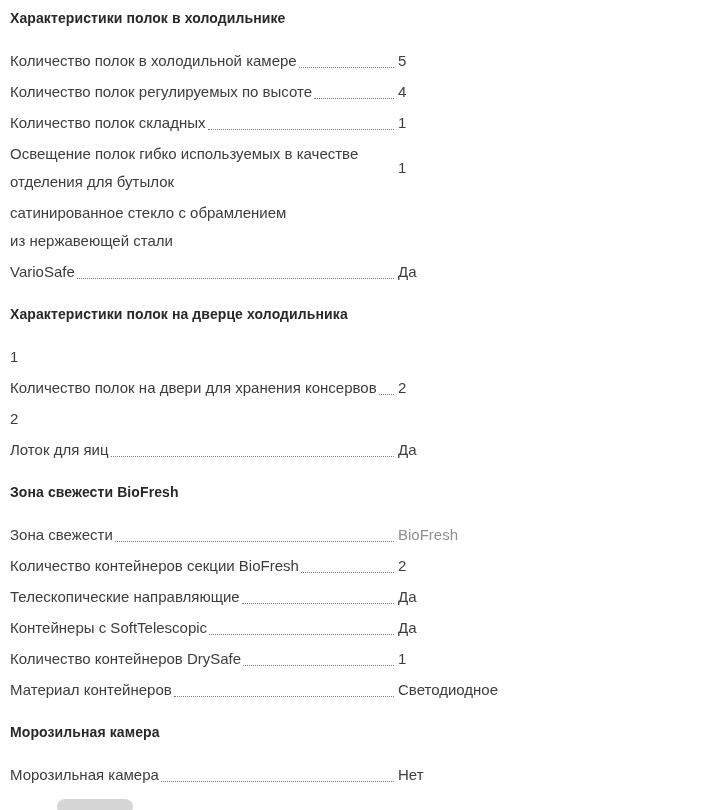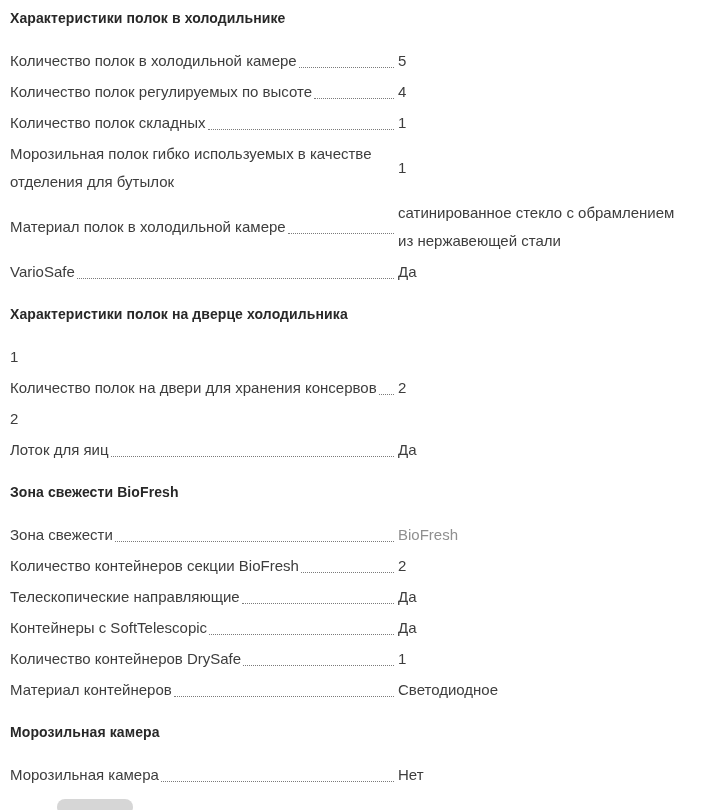--- a/index.html
+++ b/index.html
@@ -92,31 +92,27 @@
   <div class="row">
     <div class="left">
       <span class="label">Количество полок складных</span>
       <span class="leader"></span>
     </div>
     <div class="value">1</div>
   </div>
 
   <div class="row">
     <div class="left">
-      <span class="label">Морозильная полок гибко используемых в качестве отделения для бутылок</span>
-
-    </div>
-    <div class="value">1</div>
-  </div>
-
-  <div class="row">
-    <div class="left">
-      <span class="label">Материал полок в холодильной камере</span>
-      <span class="leader"></span>
-    </div>
+      <span class="label">Освещение полок гибко используемых в качестве отделения для бутылок</span>
+
+    </div>
+    <div class="value">1</div>
+  </div>
+
+  <div class="row">
     <div class="value">сатинированное стекло с обрамлением из нержавеющей стали</div>
   </div>
 
   <div class="row">
     <div class="left">
       <span class="label">VarioSafe</span>
       <span class="leader"></span>
     </div>
     <div class="value">Да</div>
   </div>

